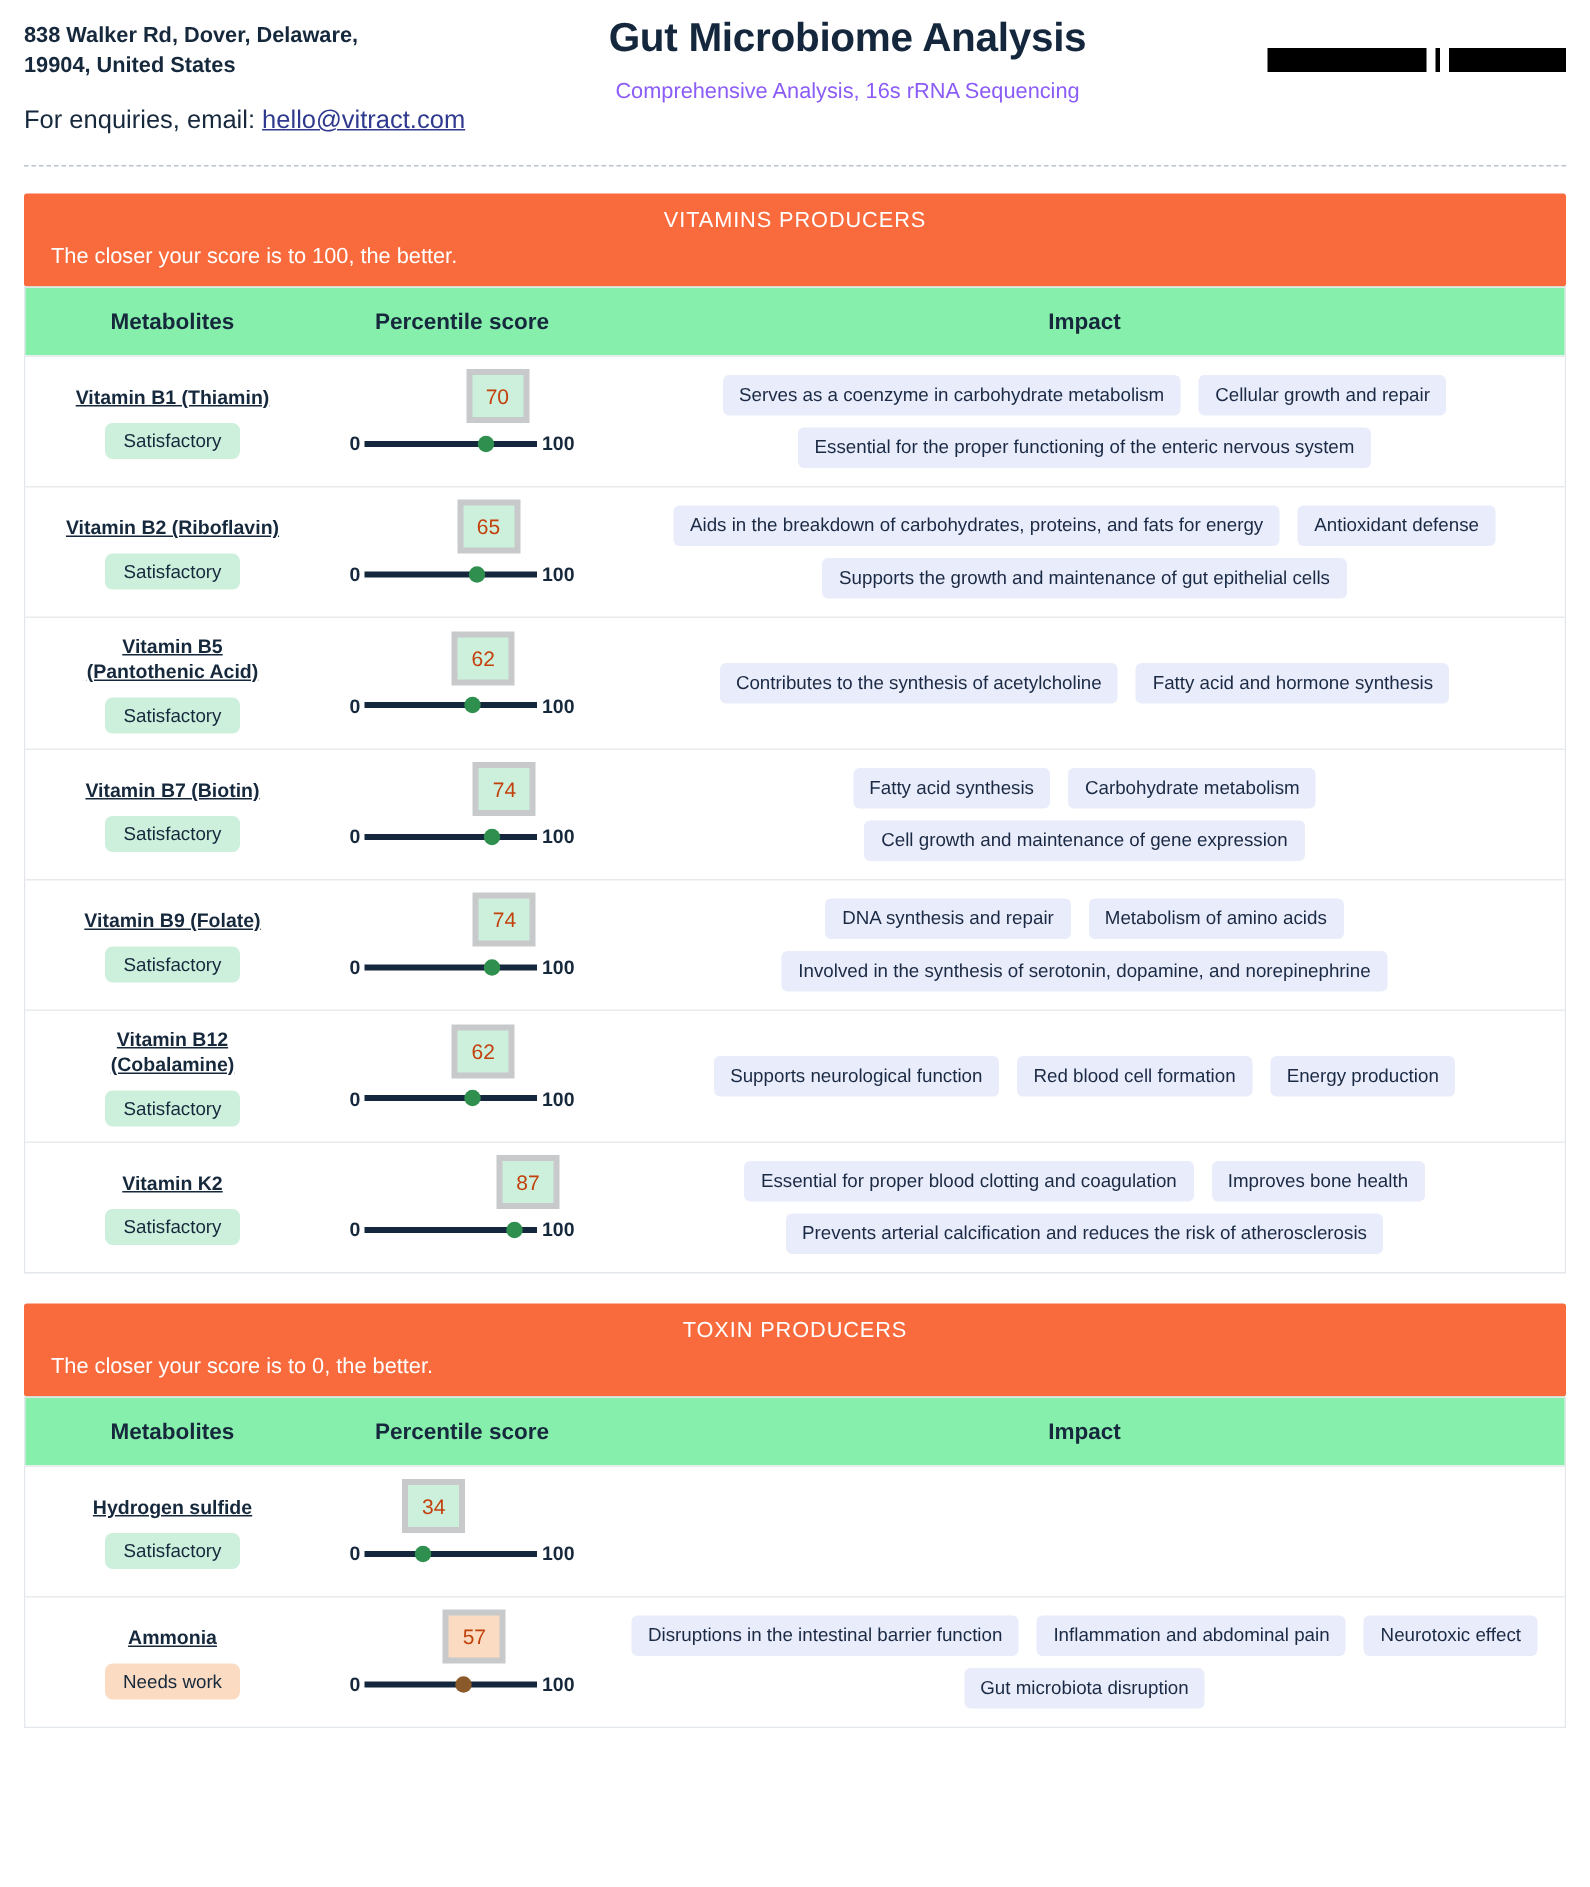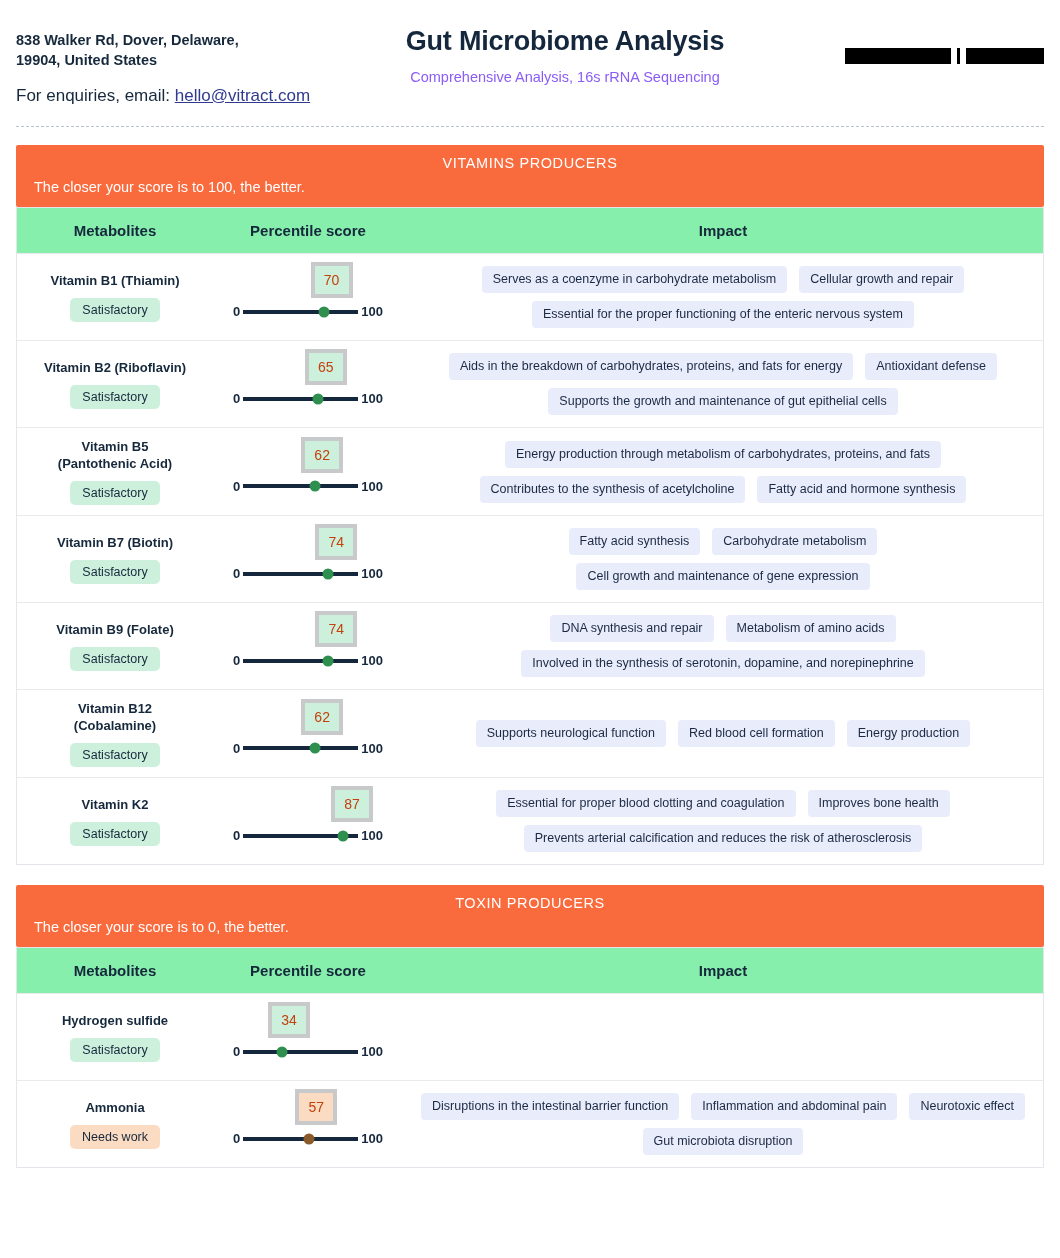--- a/index.html
+++ b/index.html
@@ -11,21 +11,21 @@
     font-family: "Liberation Sans", sans-serif;
     color: #14273d;
     -webkit-font-smoothing: antialiased;
   }
   .page { width: 1060px; padding: 0 16px; }
 
   
   .header {
     display: flex;
     align-items: flex-start;
-    padding: 24px 0 16px 0;
+    padding: 8px 0 16px 0;
     position: relative;
   }
   .addr-col { width: 300px; padding-top: 6px; }
   .addr-line {
     font-size: 14.5px;
     font-weight: bold;
     line-height: 20px;
     color: #16283c;
   }
   .enquiry {
@@ -123,20 +123,21 @@
   .cell-met {
     width: 196px;
     text-align: center;
     padding: 10px 8px;
   }
   .met-name {
     font-size: 13px;
     font-weight: bold;
     line-height: 17px;
     color: #16283c;
+    text-decoration: underline;
   }
   .badge {
     display: inline-block;
     margin-top: 9px;
     padding: 5px 12px;
     border-radius: 5px;
     font-size: 12.5px;
     color: #16283c;
   }
   .badge.ok { background: #cdf0dc; }
@@ -325,21 +326,20 @@
                 <div class="track-row">
                   <span class="tick">0</span>
                   <div class="track">
                     <div class="knob ok" style="left: 62%;"></div>
                   </div>
                   <span class="tick">100</span>
                 </div>
               </div>
             </div>
             <div class="cell-impact">
-              <span class="chip">Energy production through metabolism of carbohydrates, proteins, and fats</span>
               <span class="chip">Contributes to the synthesis of acetylcholine</span>
               <span class="chip">Fatty acid and hormone synthesis</span>
             </div>
           </div>
           <div class="row">
             <div class="cell-met">
               <div class="met-name">Vitamin B7 (Biotin)</div>
               <div><span class="badge ok">Satisfactory</span></div>
             </div>
             <div class="cell-score">

